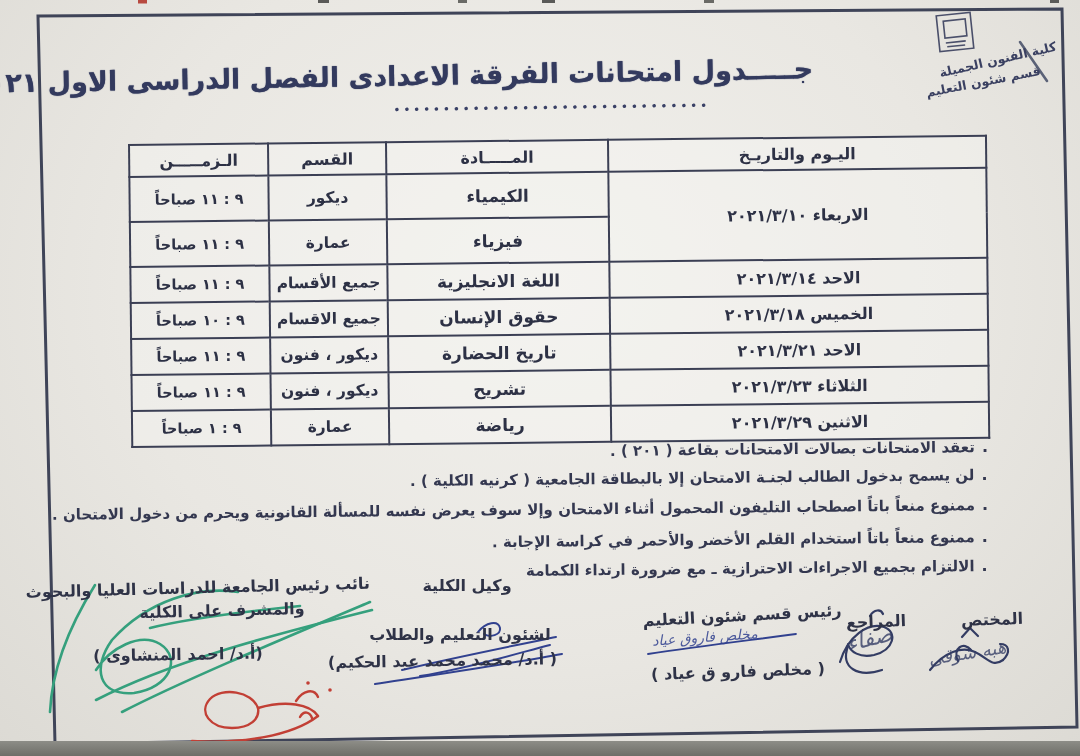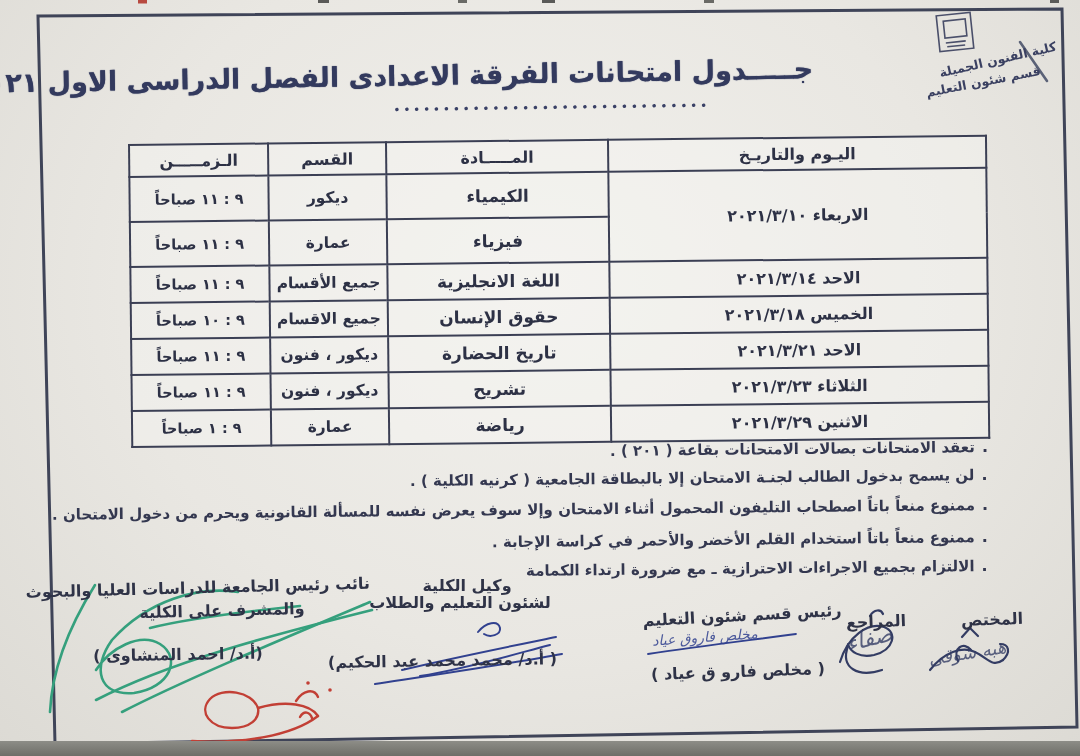--- a/index.html
+++ b/index.html
@@ -188,21 +188,21 @@
   </div>
   <div class="note" style="top:556px;">
     <span class="bullet">.</span><span>الالتزام بجميع الاجراءات الاحترازية ـ  مع ضرورة ارتداء الكمامة</span>
   </div>
 
   <div class="sig" style="left:40px;top:578px;width:330px;transform:rotate(-1.5deg);">نائب رئيس الجامعة للدراسات العليا والبحوث</div>
   <div class="sig" style="left:92px;top:601px;width:260px;transform:rotate(-1.5deg);">والمشرف على الكلية</div>
   <div class="sig" style="left:68px;top:645px;width:220px;transform:rotate(-1deg);">(أ.د/ احمد المنشاوى )</div>
 
   <div class="sig" style="left:377px;top:576px;width:180px;">وكيل الكلية</div>
-  <div class="sig" style="left:350px;top:593px;width:220px;">لشئون التعليم والطلاب</div>
+  <div class="sig" style="left:350px;top:625px;width:220px;">لشئون التعليم والطلاب</div>
   <div class="sig" style="left:337px;top:651px;width:220px;transform:rotate(-1deg);">( أ.د/ محمد محمد عبد الحكيم)</div>
 
   <div class="sig" style="left:632px;top:606px;width:220px;transform:rotate(-3deg);">رئيس قسم شئون التعليم</div>
   <div class="sig" style="left:628px;top:662px;width:220px;transform:rotate(-2deg);">( مخلص فارو ق عياد )</div>
 
   <div class="sig" style="left:826px;top:612px;width:100px;transform:rotate(-2deg);">المراجع</div>
   <div class="sig" style="left:942px;top:610px;width:100px;transform:rotate(-2deg);">المختص</div>
 
   <div class="hand hand-blue" style="left:652px;top:629px;font-size:14px;transform:rotate(-4deg);opacity:.85;">مخلص فاروق عياد</div>
   <div class="hand" style="left:846px;top:626px;font-size:22px;color:#353e66;transform:rotate(-14deg);opacity:.8;">صفاء</div>

